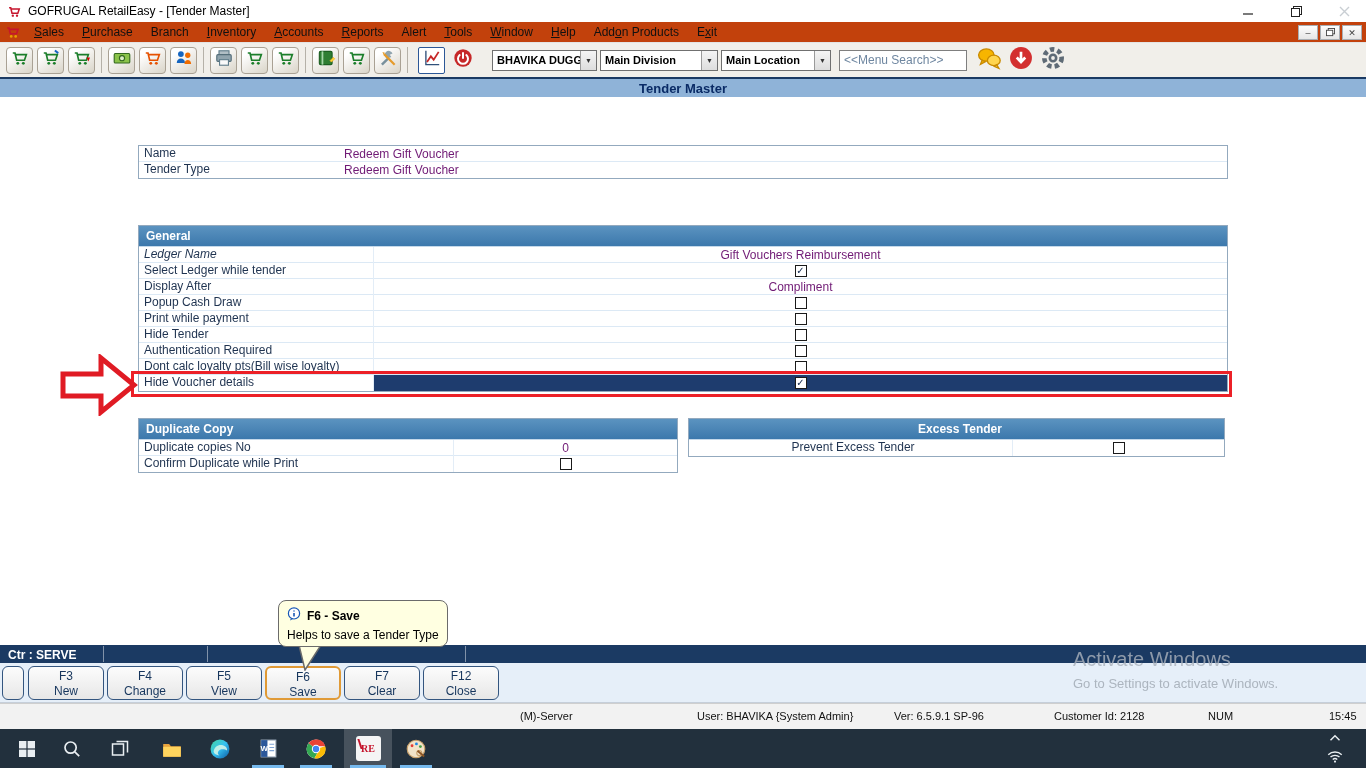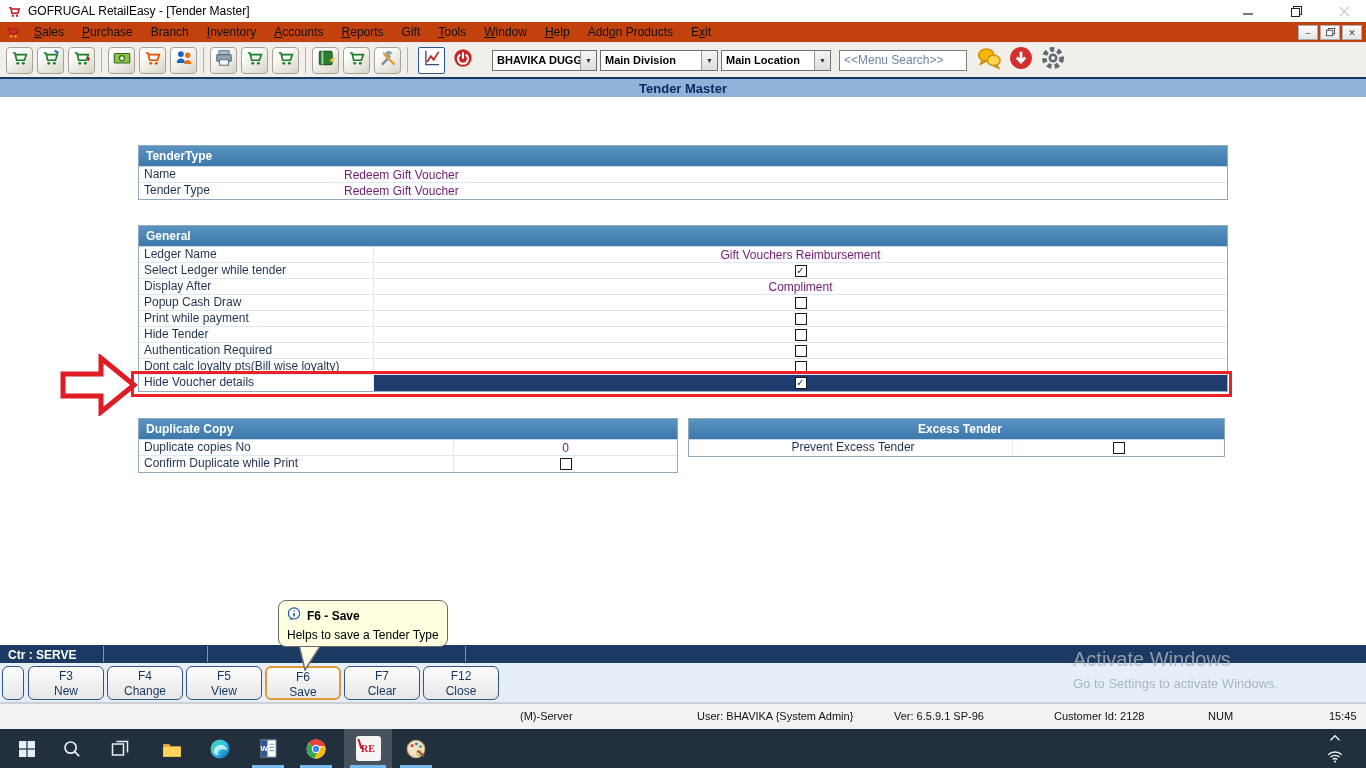--- a/index.html
+++ b/index.html
@@ -130,21 +130,21 @@
           <circle cx="12" cy="14" r="1.5" fill="#E8A000"></circle>
         </svg>
     </span>
     <div id="menu-items" style="display:flex;">
         <span class="menu-item"><u>S</u>ales</span>
         <span class="menu-item"><u>P</u>urchase</span>
         <span class="menu-item">Branch</span>
         <span class="menu-item"><u>I</u>nventory</span>
         <span class="menu-item"><u>A</u>ccounts</span>
         <span class="menu-item"><u>R</u>eports</span>
-        <span class="menu-item">Gift</span>
+        <span class="menu-item">Alert</span>
         <span class="menu-item"><u>T</u>ools</span>
         <span class="menu-item"><u>W</u>indow</span>
         <span class="menu-item"><u>H</u>elp</span>
         <span class="menu-item">Add<u>o</u>n Products</span>
         <span class="menu-item">E<u>x</u>it</span>
       </div>
     <div class="mdi">
       <div class="mbtn">–</div>
       <div class="mbtn">
           <svg width="9" height="9" viewBox="0 0 10 10">
@@ -295,38 +295,37 @@
           </svg></span>
       </div>
     </div>
 
   <div class="pagebar">
     <span>Tender Master</span>
   </div>
   <div class="content"></div>
 
   <div class="tbl" id="tbl-tendertype" style="left:138px; top:145px; width:1090px;">
-      <div class="tbl-h">TenderType</div>
       <div class="trow">
         <span class="lbl">Name</span>
         <div class="vcell" style="left: 205px; width: 883px; justify-content: flex-start; border-left: none;">
           <span class="vtext">Redeem Gift Voucher</span>
         </div>
       </div>
       <div class="trow">
         <span class="lbl">Tender Type</span>
         <div class="vcell" style="left: 205px; width: 883px; justify-content: flex-start; border-left: none;">
           <span class="vtext">Redeem Gift Voucher</span>
         </div>
       </div>
     </div>
   <div class="tbl" id="tbl-general" style="left:138px; top:225px; width:1090px;">
       <div class="tbl-h">General</div>
       <div class="trow">
-        <span class="lbl" style="width: 234px;">Ledger Name</span>
+        <span class="lbl" style="width: 234px; font-style: italic;">Ledger Name</span>
         <div class="vcell" style="left: 234px; width: 854px;">
           <span class="vtext">Gift Vouchers Reimbursement</span>
         </div>
       </div>
       <div class="trow">
         <span class="lbl" style="width: 234px;">Select Ledger while tender</span>
         <div class="vcell" style="left: 234px; width: 854px;">
           <span class="cb">✓</span>
         </div>
       </div>

